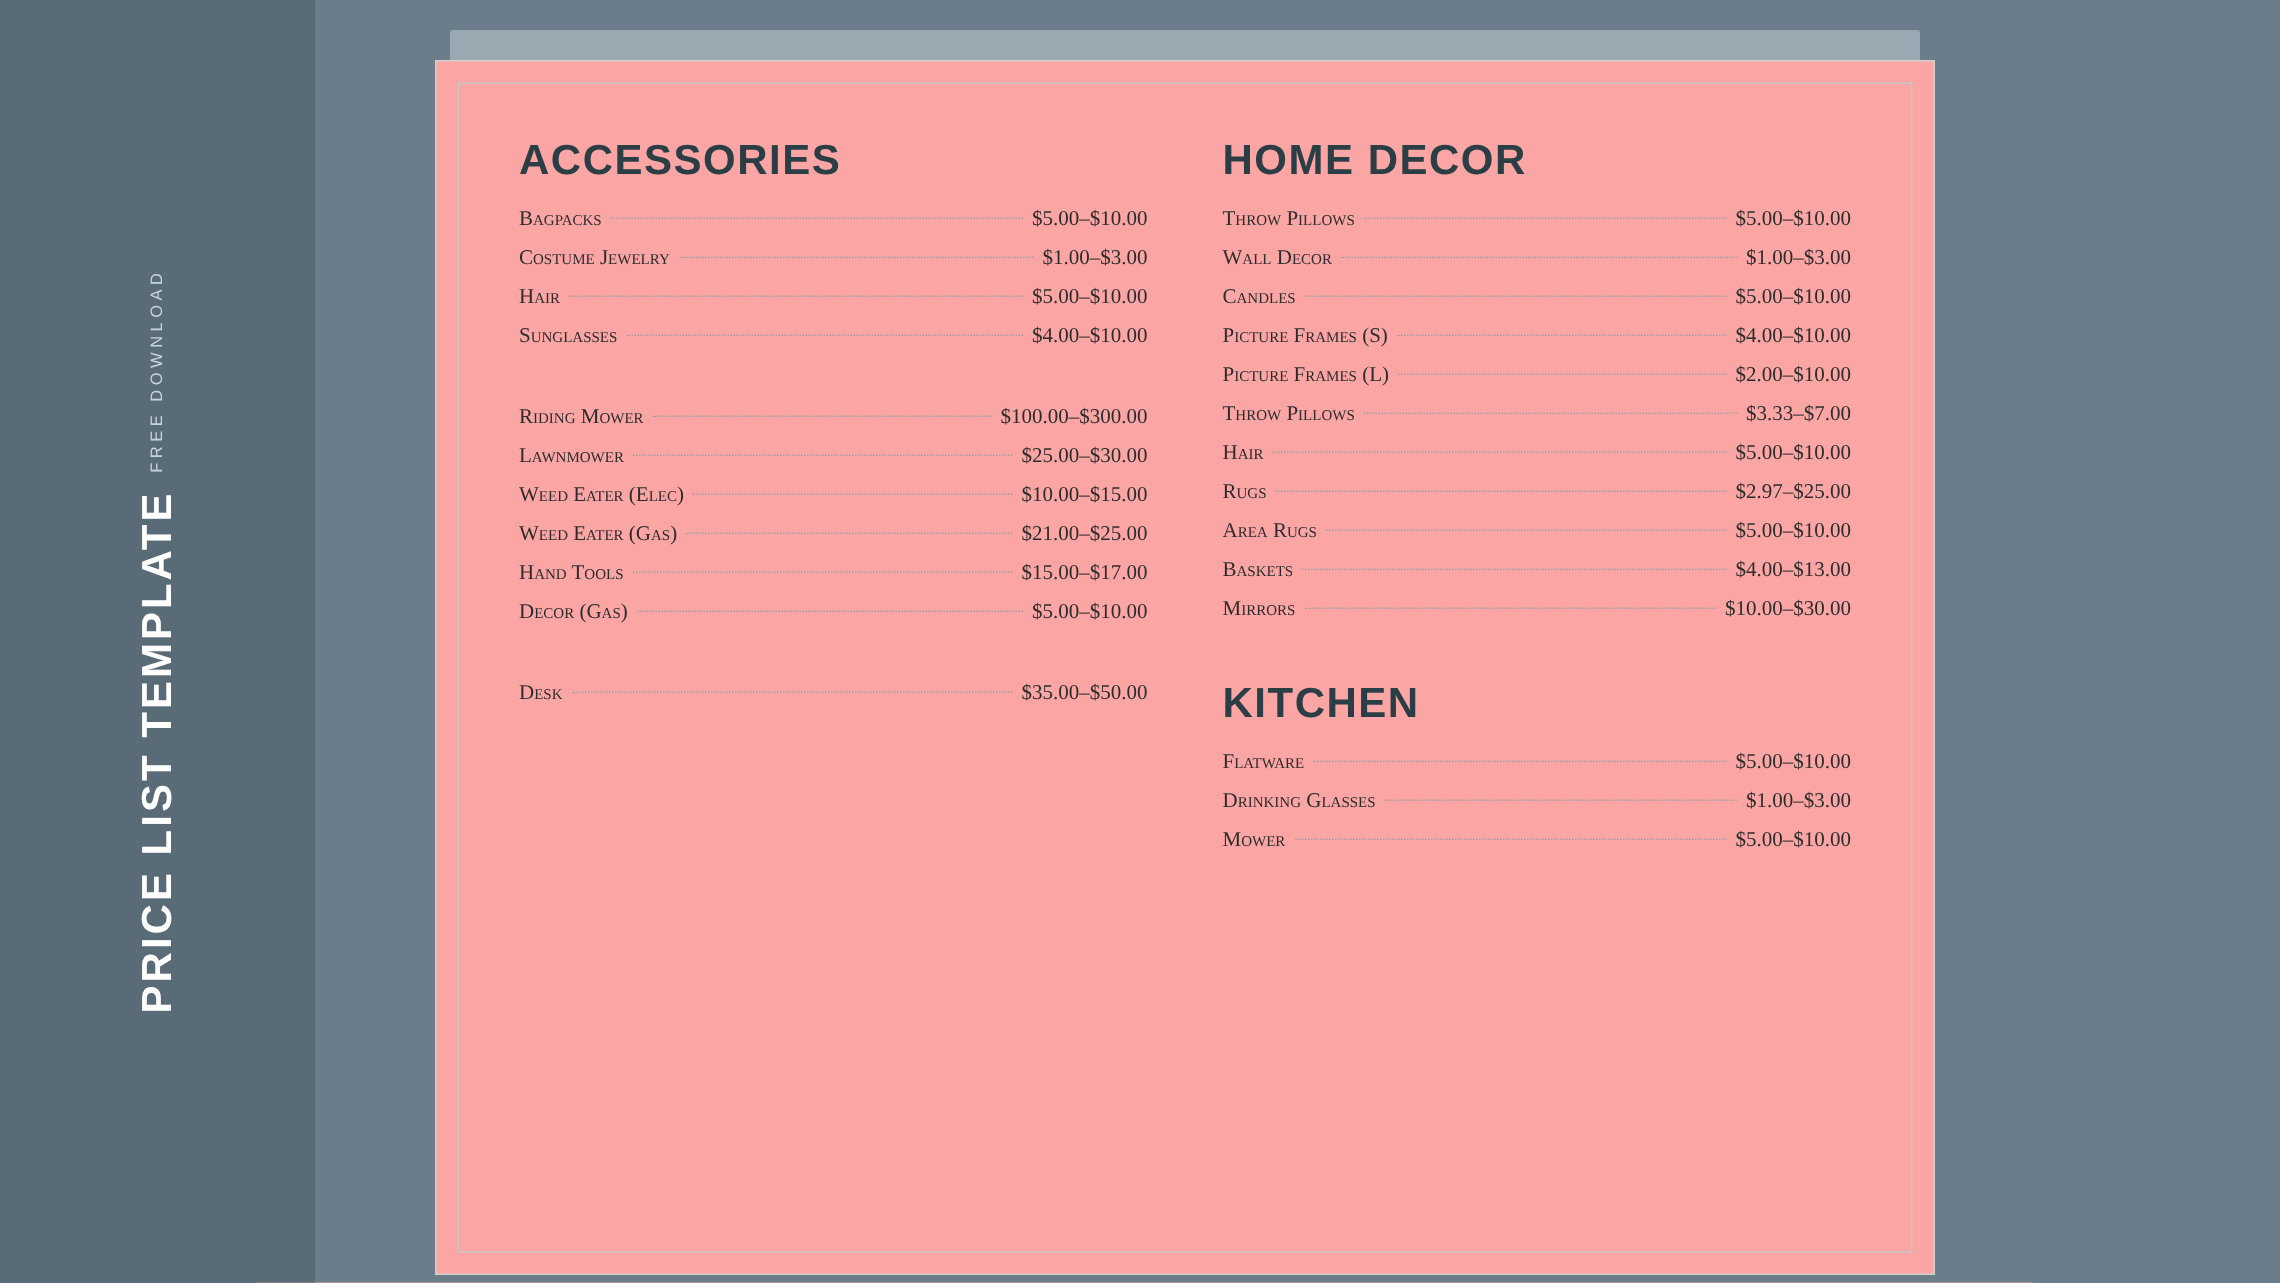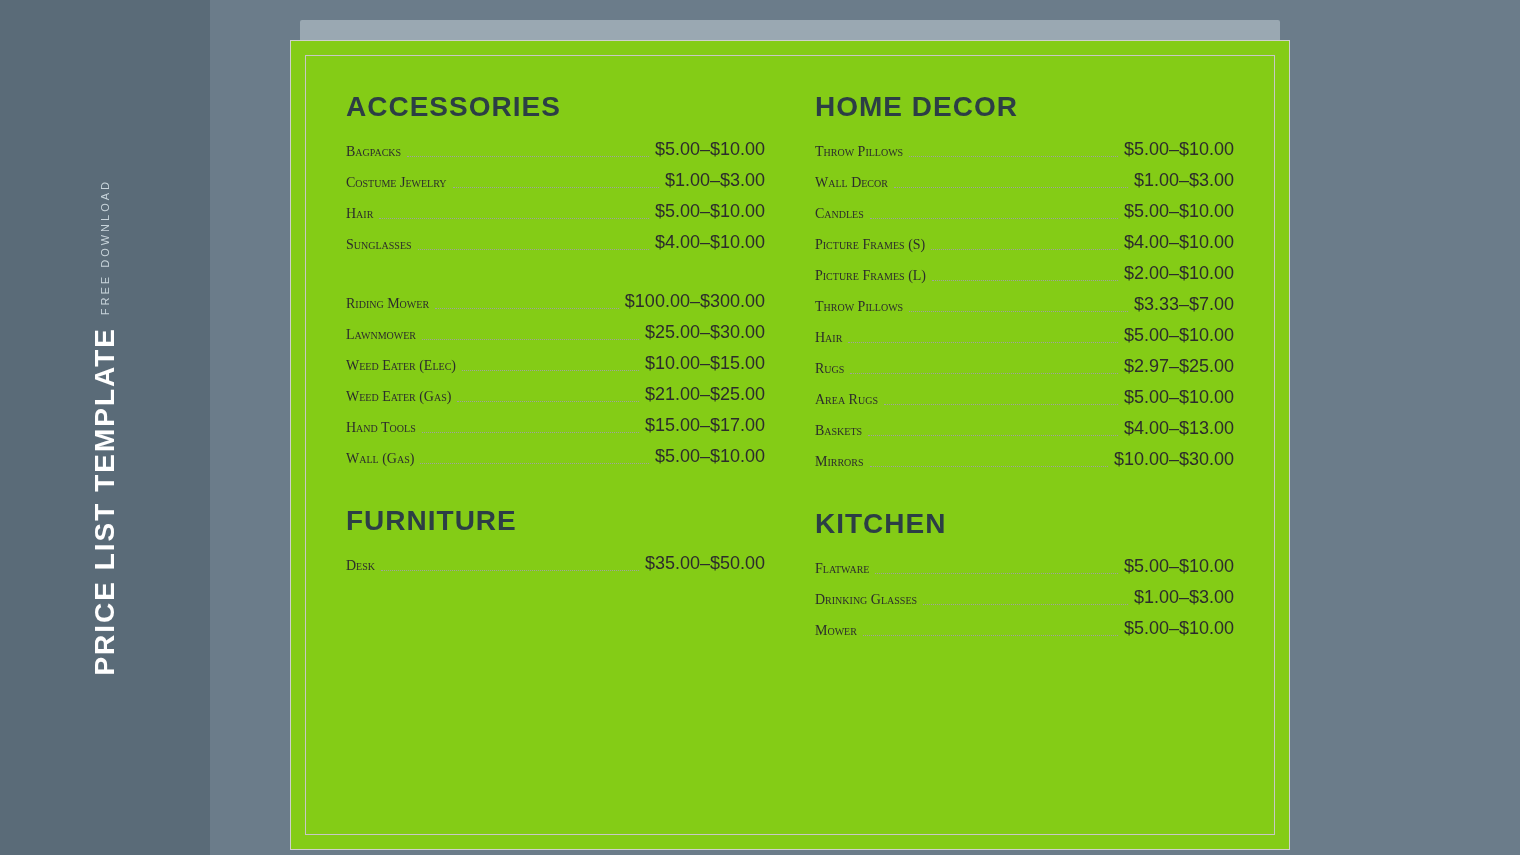--- a/index.html
+++ b/index.html
@@ -61,21 +61,21 @@
       background: #9aa8b2;
       border-radius: 2px;
     }
 
     .document {
       position: absolute;
       left: 290px;
       top: 40px;
       width: 1000px;
       height: 810px;
-      background: #84cc16;
+      background: #fca5a5;
       border: 1px solid #d0d0cc;
       padding: 50px 55px 28px 55px;
       overflow: hidden;
     }
 
     .document-inner-border {
       position: absolute;
       left: 14px;
       top: 14px;
       right: 14px;
@@ -106,21 +106,21 @@
       font-weight: 900;
       font-size: 28px;
       color: #2c3e45;
       text-transform: uppercase;
       margin-bottom: 16px;
       letter-spacing: 1px;
     }
 
     .price-row {
       display: flex;
-      align-items: flex-end;
+      align-items: center;
       margin-bottom: 10px;
       gap: 0;
     }
 
     .item-name {
       font-family: Georgia, serif;
       font-size: 14px;
       color: #2c2c2c;
       font-variant: small-caps;
       white-space: nowrap;
@@ -128,22 +128,22 @@
     }
 
     .dots {
       flex: 1;
       border-bottom: 1.5px dotted #a0a0a0;
       margin: 0 6px 3px 6px;
       min-width: 20px;
     }
 
     .item-price {
-      font-family: Liberation Sans, sans-serif;
-      font-size: 18px;
+      font-family: Liberation Serif, serif;
+      font-size: 14px;
       color: #2c2c2c;
       white-space: nowrap;
       flex-shrink: 0;
     }
   </style>
 </head>
 <body>
 
 <div class="sidebar">
   <span class="sidebar-free-download">FREE DOWNLOAD</span>
@@ -199,27 +199,26 @@
             <span class="item-name">Weed Eater (Gas)</span>
             <span class="dots"></span>
             <span class="item-price">$21.00–$25.00</span>
           </div>
           <div class="price-row">
             <span class="item-name">Hand Tools</span>
             <span class="dots"></span>
             <span class="item-price">$15.00–$17.00</span>
           </div>
           <div class="price-row">
-            <span class="item-name">Wall (Gas)</span>
-            <span class="dots"></span>
-            <span class="item-price">$5.00–$10.00</span>
-          </div>
-        </div>
-        <div class="section">
-          <div class="section-title">FURNITURE</div>
+            <span class="item-name">Decor (Gas)</span>
+            <span class="dots"></span>
+            <span class="item-price">$5.00–$10.00</span>
+          </div>
+        </div>
+        <div class="section">
           <div class="price-row">
             <span class="item-name">Desk</span>
             <span class="dots"></span>
             <span class="item-price">$35.00–$50.00</span>
           </div>
         </div>
       </div>
     <div class="column" id="right-column">
         <div class="section">
           <div class="section-title">HOME DECOR</div>

